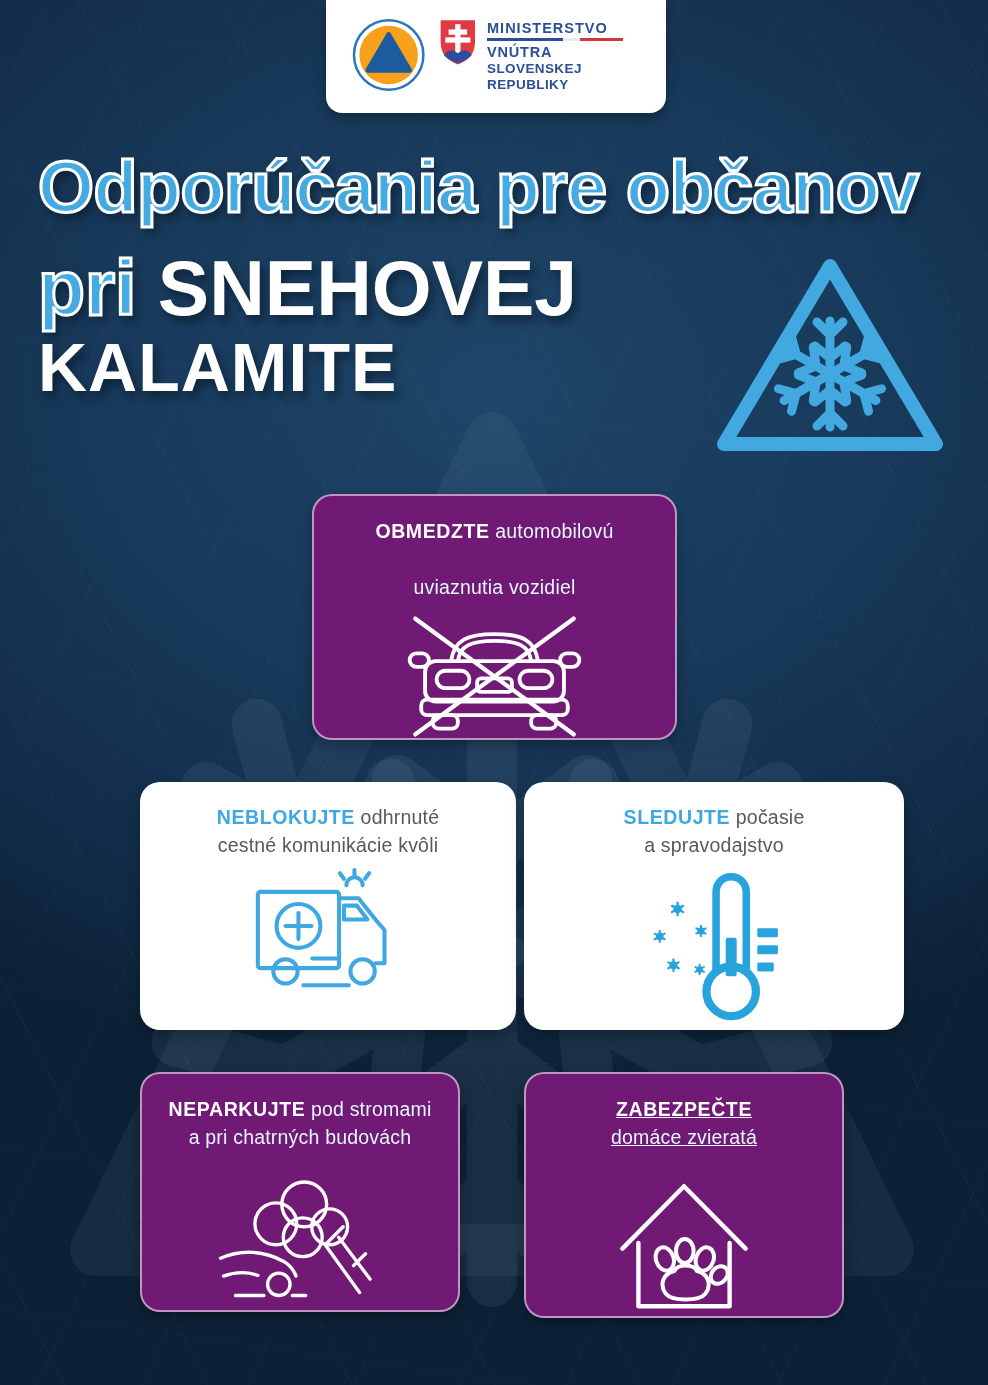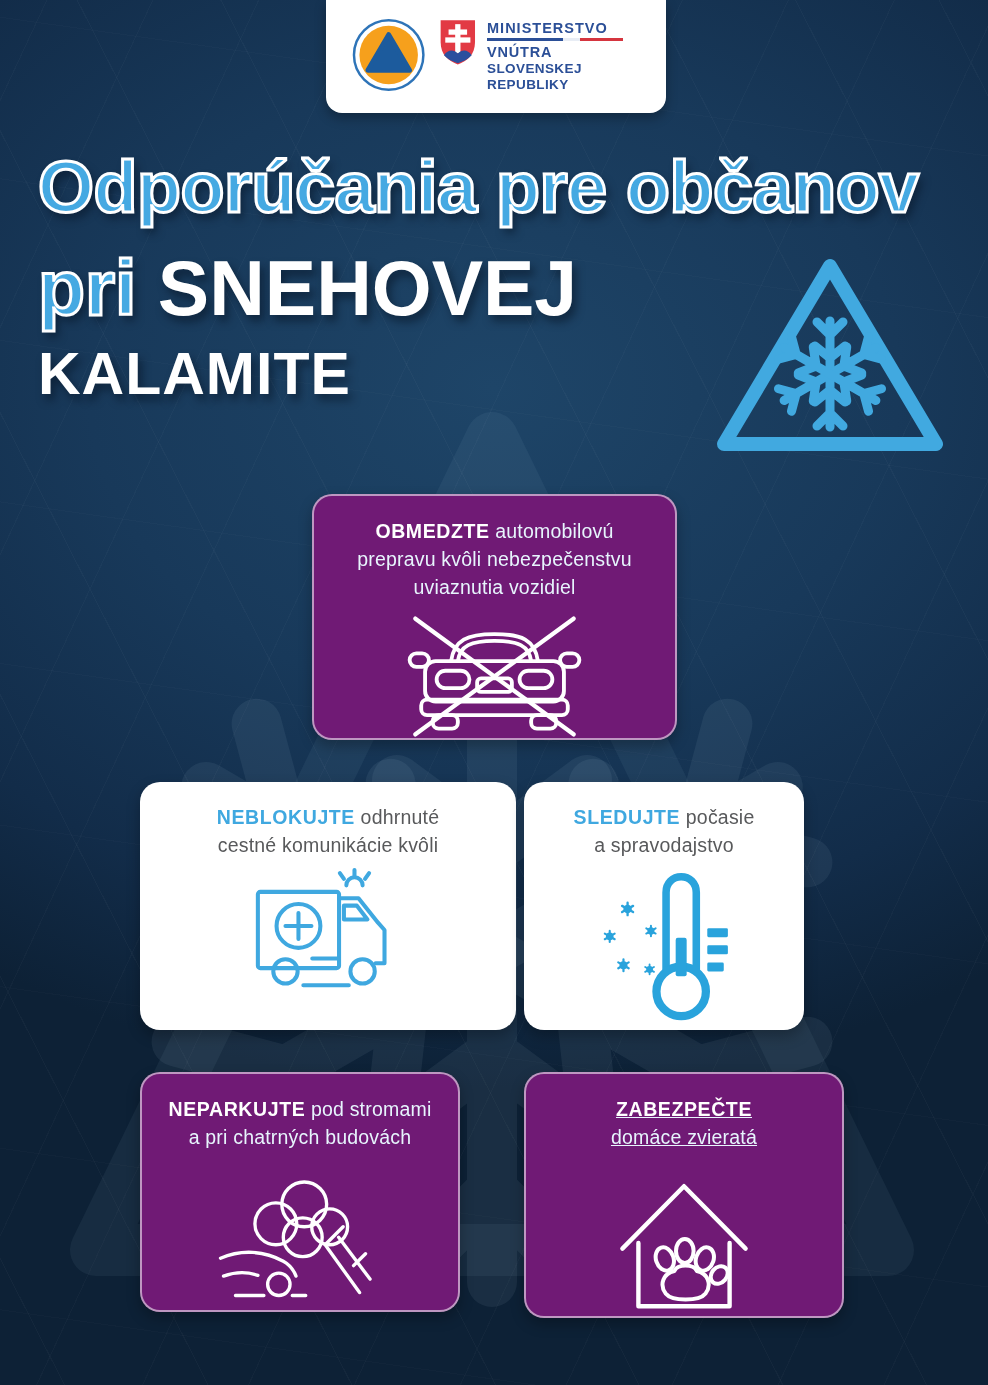--- a/index.html
+++ b/index.html
@@ -36,37 +36,37 @@
   .min-l2{color:#2b4f97;font-weight:bold;font-size:14.5px;letter-spacing:0.8px;}
   .min-l3{color:#2b4f97;font-weight:bold;font-size:13.5px;letter-spacing:0.4px;margin-top:1px;}
 
   
   .title-line{position:absolute;left:38px;z-index:2;font-weight:bold;white-space:nowrap;
     text-shadow:4px 6px 9px rgba(4,14,28,0.5);}
   .t-accent{color:#45a9e2;-webkit-text-stroke:3px #ffffff;}
   .t-white{color:#ffffff;}
   .title-1{top:146px;font-size:72px;letter-spacing:-0.5px;}
   .title-2{top:244px;font-size:77px;}
-  .title-3{top:340px;font-size:59px;letter-spacing:1px;}
+  .title-3{top:328px;font-size:68px;letter-spacing:1px;}
 
   .sign{position:absolute;left:712px;top:250px;z-index:2;}
 
   
   .card{position:absolute;border-radius:20px;box-sizing:border-box;text-align:center;z-index:2;}
   .card.blue{background:#701a75;border:2px solid rgba(255,255,255,0.55);color:#e7f5fd;
     box-shadow:0 6px 14px rgba(0,0,0,0.28);}
   .card.white{background:#ffffff;color:#58595b;box-shadow:0 6px 14px rgba(0,0,0,0.28);}
   .card .txt{padding:21px 14px 0;font-size:19.5px;line-height:28px;letter-spacing:0.2px;}
   .card.blue .strong{color:#ffffff;font-weight:bold;letter-spacing:0.6px;}
   .card.white .strong{color:#3fa8e0;font-weight:bold;letter-spacing:0.6px;}
   .icon-wrap{display:flex;justify-content:center;}
 
   .card-obmedzte{left:312px;top:494px;width:365px;height:246px;}
   .card-neblokujte{left:140px;top:782px;width:376px;height:248px;}
-  .card-sledujte{left:524px;top:782px;width:280px;height:248px;}
+  .card-sledujte{left:524px;top:782px;width:380px;height:248px;}
   .card-neparkujte{left:140px;top:1072px;width:320px;height:240px;}
   .card-zabezpecte{left:524px;top:1072px;width:320px;height:246px;text-decoration:underline;}
 </style>
 </head>
 <body>
 
 <div class="texture"></div>
 
 <svg class="watermark" width="988" height="1385" viewBox="0 0 988 1385">
   <polygon points="492,438 96,1250 888,1250" fill="none" stroke="rgba(200,228,246,0.055)" stroke-width="52" stroke-linejoin="round"></polygon>
@@ -119,21 +119,21 @@
   <g transform="translate(118,124)" stroke="#41a9e0" stroke-width="9" stroke-linecap="round" fill="none">
     <use href="#sf"></use>
     <use href="#sf" transform="rotate(60)"></use>
     <use href="#sf" transform="rotate(120)"></use>
   </g>
 </svg>
 
 <div class="card blue card-obmedzte">
   <div class="txt">
     <span class="strong">OBMEDZTE</span><span> automobilovú</span><br>
-    <span>prepravu kvôli nebezpečenstvu</span><br>
+    <br>
     <span>uviaznutia vozidiel</span>
   </div>
   <div class="icon-wrap" style="margin-top:8px;">
     <svg width="205" height="135" viewBox="0 0 200 140" fill="none" stroke="#ffffff" stroke-width="4" stroke-linecap="round" stroke-linejoin="round">
       <path d="M55,54 C58,32 72,26 100,26 C128,26 142,32 145,54"></path>
       <path d="M62,54 C64,38 76,33 100,33 C124,33 136,38 138,54"></path>
       <rect x="28" y="54" width="144" height="42" rx="11"></rect>
       <rect x="40" y="64" width="34" height="18" rx="9"></rect>
       <rect x="126" y="64" width="34" height="18" rx="9"></rect>
       <rect x="82" y="72" width="36" height="14" rx="4"></rect>

